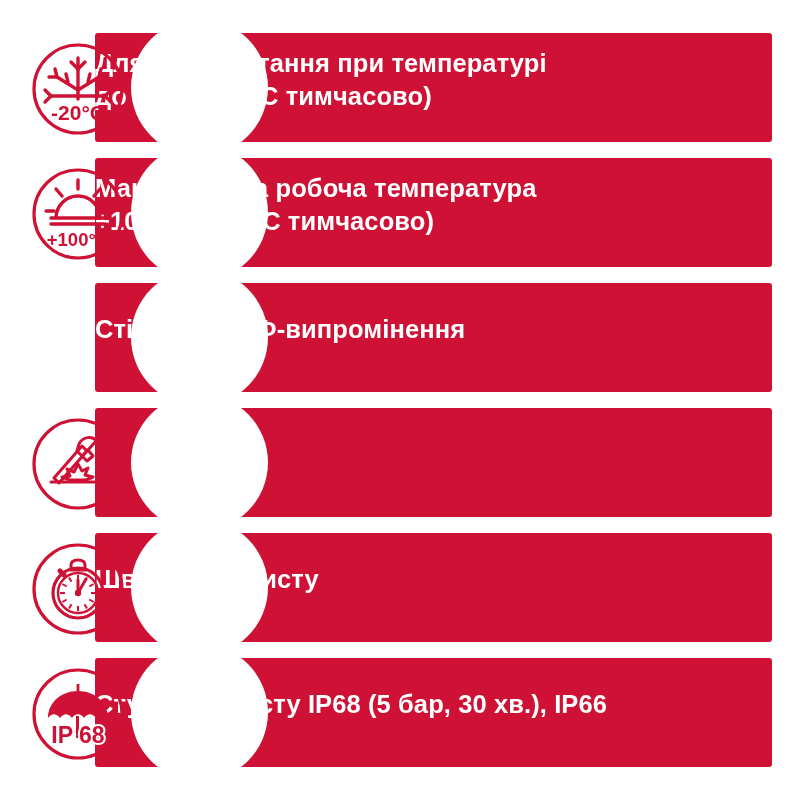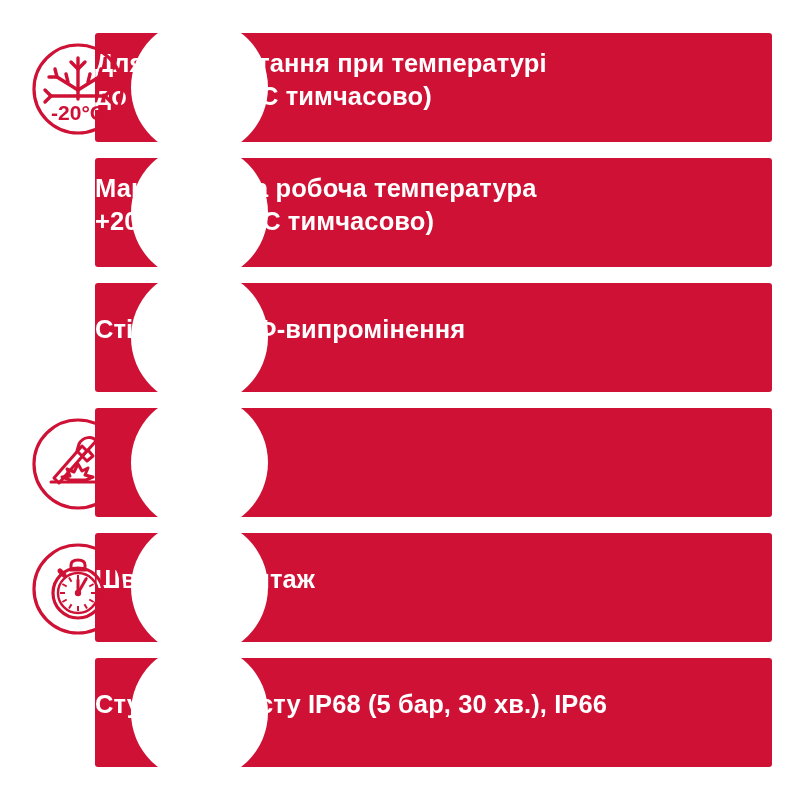--- a/index.html
+++ b/index.html
@@ -109,21 +109,37 @@
         <text x="48" y="79" text-anchor="middle" font-family="Liberation Sans, sans-serif" font-size="21" font-weight="bold" fill="#ce1134">-20°C</text>
       </svg>
     </div>
   </div>
 
   <div class="feature-row" style="top:150px">
     <div class="banner">
       <div class="banner-notch"></div>
     </div>
     <div class="banner-label">Максимальна робоча температура
-+200˚С (+150˚С тимчасово)</div>
++100˚С (+150˚С тимчасово)</div>
+    <div class="badge">
+      <svg viewBox="0 0 96 96">
+        <circle cx="48" cy="48" r="44" fill="none" stroke="#ce1134" stroke-width="3.2"></circle>
+        <path d="M26 52 A22 22 0 0 1 70 52" fill="none" stroke="#ce1134" stroke-width="3.4"></path>
+        <g fill="none" stroke="#ce1134" stroke-width="3.4" stroke-linecap="round">
+          <line x1="48" y1="14" x2="48" y2="23"></line>
+          <line x1="26" y1="23" x2="32" y2="30"></line>
+          <line x1="70" y1="23" x2="64" y2="30"></line>
+          <line x1="16" y1="45" x2="24" y2="45"></line>
+          <line x1="80" y1="45" x2="72" y2="45"></line>
+          <line x1="21" y1="52" x2="75" y2="52"></line>
+          <line x1="21" y1="58" x2="75" y2="58"></line>
+        </g>
+        <text x="48" y="80" text-anchor="middle" font-family="Liberation Sans, sans-serif" font-size="18.5" font-weight="bold" fill="#ce1134">+100°C</text>
+      </svg>
+    </div>
   </div>
 
   <div class="feature-row" style="top:275px">
     <div class="banner">
       <div class="banner-notch"></div>
     </div>
     <div class="banner-label">Стійкий до УФ-випромінення</div>
   </div>
 
   <div class="feature-row" style="top:400px">
@@ -141,21 +157,21 @@
           <line x1="21" y1="66" x2="76" y2="66"></line>
         </g>
       </svg>
     </div>
   </div>
 
   <div class="feature-row" style="top:525px">
     <div class="banner">
       <div class="banner-notch"></div>
     </div>
-    <div class="banner-label">Швидкий монтаж</div>
+    <div class="banner-label">Швидкий захисту</div>
     <div class="badge">
       <svg viewBox="0 0 96 96">
         <circle cx="48" cy="48" r="44" fill="none" stroke="#ce1134" stroke-width="3.2"></circle>
         <circle cx="48" cy="52" r="25" fill="none" stroke="#ce1134" stroke-width="3.2"></circle>
         <circle cx="48" cy="52" r="20" fill="none" stroke="#ce1134" stroke-width="2.4"></circle>
         <path d="M41 24 q0 -5 7 -5 q7 0 7 5 l0 5 l-14 0 Z" fill="none" stroke="#ce1134" stroke-width="3"></path>
         <path d="M30 30 l4 4" stroke="#ce1134" stroke-width="5" stroke-linecap="round"></path>
         <g stroke="#ce1134" stroke-width="2">
           <line x1="48" y1="34" x2="48" y2="39"></line>
           <line x1="48" y1="65" x2="48" y2="70"></line>
@@ -175,15 +191,31 @@
         <circle cx="48" cy="52" r="3.2" fill="#ce1134"></circle>
       </svg>
     </div>
   </div>
 
   <div class="feature-row" style="top:650px">
     <div class="banner">
       <div class="banner-notch"></div>
     </div>
     <div class="banner-label">Ступінь захисту IP68 (5 бар, 30 хв.), IP66</div>
+    <div class="badge">
+      <svg viewBox="0 0 96 96">
+        <circle cx="48" cy="48" r="44" fill="none" stroke="#ce1134" stroke-width="3.2"></circle>
+        <rect x="46.6" y="18" width="2.8" height="10" fill="#ce1134"></rect>
+        <path d="M18 52
+                 C18 36 32 25 48 25
+                 C64 25 78 36 78 52
+                 C74 47 70 47 66 52
+                 C62 47 58 47 54 52
+                 C51 47 45 47 42 52
+                 C38 47 34 47 30 52
+                 C26 47 22 47 18 52 Z" fill="#ce1134"></path>
+        <rect x="46" y="50" width="3" height="22" fill="#ce1134"></rect>
+        <text x="48" y="77" text-anchor="middle" font-family="Liberation Sans, sans-serif" font-size="23" font-weight="bold" fill="#ce1134" stroke="#ffffff" stroke-width="4" paint-order="stroke">IP 68</text>
+      </svg>
+    </div>
   </div>
 
 </div>
 
 </body></html>

